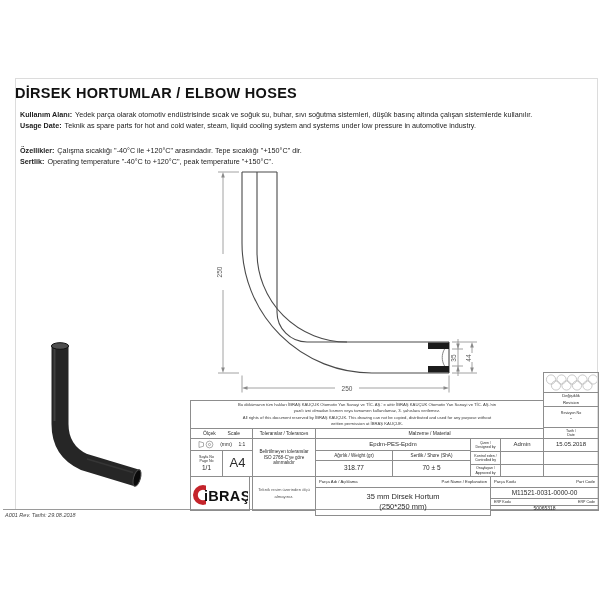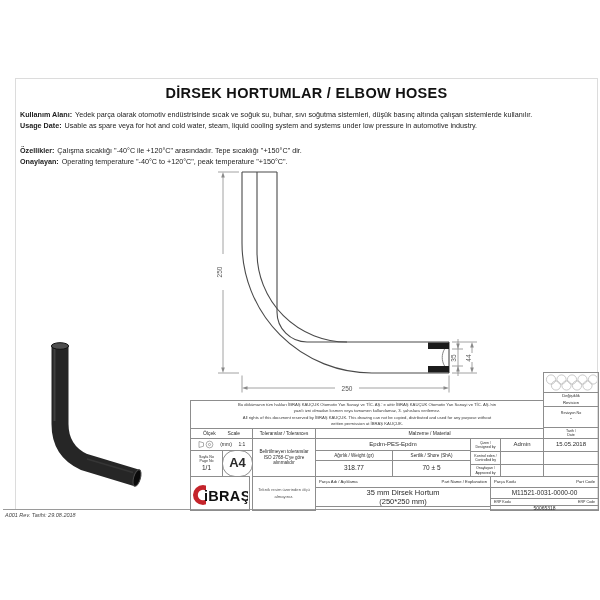--- a/index.html
+++ b/index.html
@@ -1,56 +1,56 @@
 <!DOCTYPE html>
 <html><head>
 <meta charset="utf-8">
 <style>
   html,body{margin:0;padding:0;background:#fff;}
   body{width:600px;height:600px;position:relative;font-family:"Liberation Sans",sans-serif;color:#1a1a1a;overflow:hidden;}
   .abs{position:absolute;}
   .frame{position:absolute;left:15px;top:78px;width:583px;height:432px;border:1px solid #dcdcdc;box-sizing:border-box;}
   .bottomline{position:absolute;left:3px;top:509px;width:595px;height:1px;background:#9a9a9a;}
-  .title{position:absolute;left:15px;top:85px;width:583px;text-align:center;font-weight:bold;font-size:14.5px;letter-spacing:.3px;color:#111;}
+  .title{position:absolute;left:15px;top:85px;width:583px;text-align:left;font-weight:bold;font-size:14.5px;letter-spacing:.3px;color:#111;}
   .pline{position:absolute;left:20px;white-space:nowrap;font-size:7.2px;color:#222;}
   .lbl{font-weight:bold;margin-right:3px;}
   .c{position:absolute;border:1px solid #8d8d8d;box-sizing:border-box;display:flex;align-items:center;justify-content:center;text-align:center;overflow:hidden;line-height:1.25;color:#2b2b2b;background:transparent;}
   .col{flex-direction:column;}
   .pre{white-space:pre-line;}
   .sb{justify-content:space-between;padding:0 3px;}
   .f36{font-size:3.6px;line-height:1.2;}
   .f4{font-size:4.2px;line-height:1.5;}
   .f46{font-size:4.6px;}
   .f5{font-size:5px;}
   .f6{font-size:6px;}
   .f65{font-size:6.5px;}
   .f75{font-size:7.5px;}
-  .bold{font-weight:bold;border-radius:13px;}
+  .bold{font-weight:normal;}
   .footer{position:absolute;left:5px;top:512px;font-size:5.5px;font-style:italic;color:#444;}
   svg{display:block;}
 </style>
 </head>
 <body>
 
 <div class="frame"></div>
 <div class="bottomline"></div>
 
 <div class="title">DİRSEK HORTUMLAR / ELBOW HOSES</div>
 
 <div class="pline" style="top:110px">
   <b class="lbl">Kullanım Alanı:</b><span>Yedek parça olarak otomotiv endüstrisinde sıcak ve soğuk su, buhar, sıvı soğutma sistemleri, düşük basınç altında çalışan sistemlerde kullanılır.</span>
 </div>
 <div class="pline" style="top:121px">
-  <b class="lbl">Usage Date:</b><span>Usable as spare veya for hot and cold water, steam, liquid cooling system and systems under low pressure in automotive  industry.</span>
+  <b class="lbl">Usage Date:</b><span>Teknik as spare parts for hot and cold water, steam, liquid cooling system and systems under low pressure in automotive  industry.</span>
 </div>
 <div class="pline" style="top:146px">
   <b class="lbl">Özellikler:</b><span>Çalışma sıcaklığı "-40°C ile +120°C" arasındadır. Tepe sıcaklığı "+150°C" dir.</span>
 </div>
 <div class="pline" style="top:157px">
-  <b class="lbl">Onaylayan:</b><span>Operating temperature "-40°C to +120°C", peak temperature "+150°C".</span>
+  <b class="lbl">Sertlik:</b><span>Operating temperature "-40°C to +120°C", peak temperature "+150°C".</span>
 </div>
 
 <svg class="abs" style="left:0;top:0;width:600px;height:600px;pointer-events:none" viewBox="0 0 600 600">
 
   <g stroke="#4a4a4a" stroke-width="1.1" fill="none">
     <path d="M242,172 H277"></path>
     <path d="M242,172 V243 A130,130 0 0 0 372,373 H449"></path>
     <path d="M257,172 V252 A90,90 0 0 0 347,342"></path>
     <path d="M277,172 V312 A30,30 0 0 0 307,342 H449"></path>
     <path d="M449,342 V373"></path>
@@ -183,21 +183,21 @@
 Controlled by</div>
   <div class="c f6" style="left:500px;top:451px;width:44px;height:14px"></div>
   <div class="c pre f36" style="left:470px;top:464px;width:31px;height:13px">Onaylayan /
 Approved by</div>
   <div class="c f6" style="left:500px;top:464px;width:44px;height:13px"></div>
 
   <div class="c sb f4" style="left:315px;top:476px;width:176px;height:12px">
     <span>Parça Adı / Açıklama</span>
     <span>Part Name / Explanation</span>
   </div>
-  <div class="c pre f75" style="left:315px;top:487px;width:176px;height:20px">35 mm Dirsek Hortum
+  <div class="c pre f75" style="left:315px;top:487px;width:176px;height:29px">35 mm Dirsek Hortum
 (250*250 mm)</div>
   <div class="c sb f4" style="left:490px;top:476px;width:109px;height:12px">
     <span>Parça Kodu</span>
     <span>Part Code</span>
   </div>
   <div class="c f65" style="left:490px;top:487px;width:109px;height:12px">M11521-0031-0000-00</div>
   <div class="c sb f36" style="left:490px;top:498px;width:109px;height:8px">
     <span>ERP Kodu</span>
     <span>ERP Code</span>
   </div>

